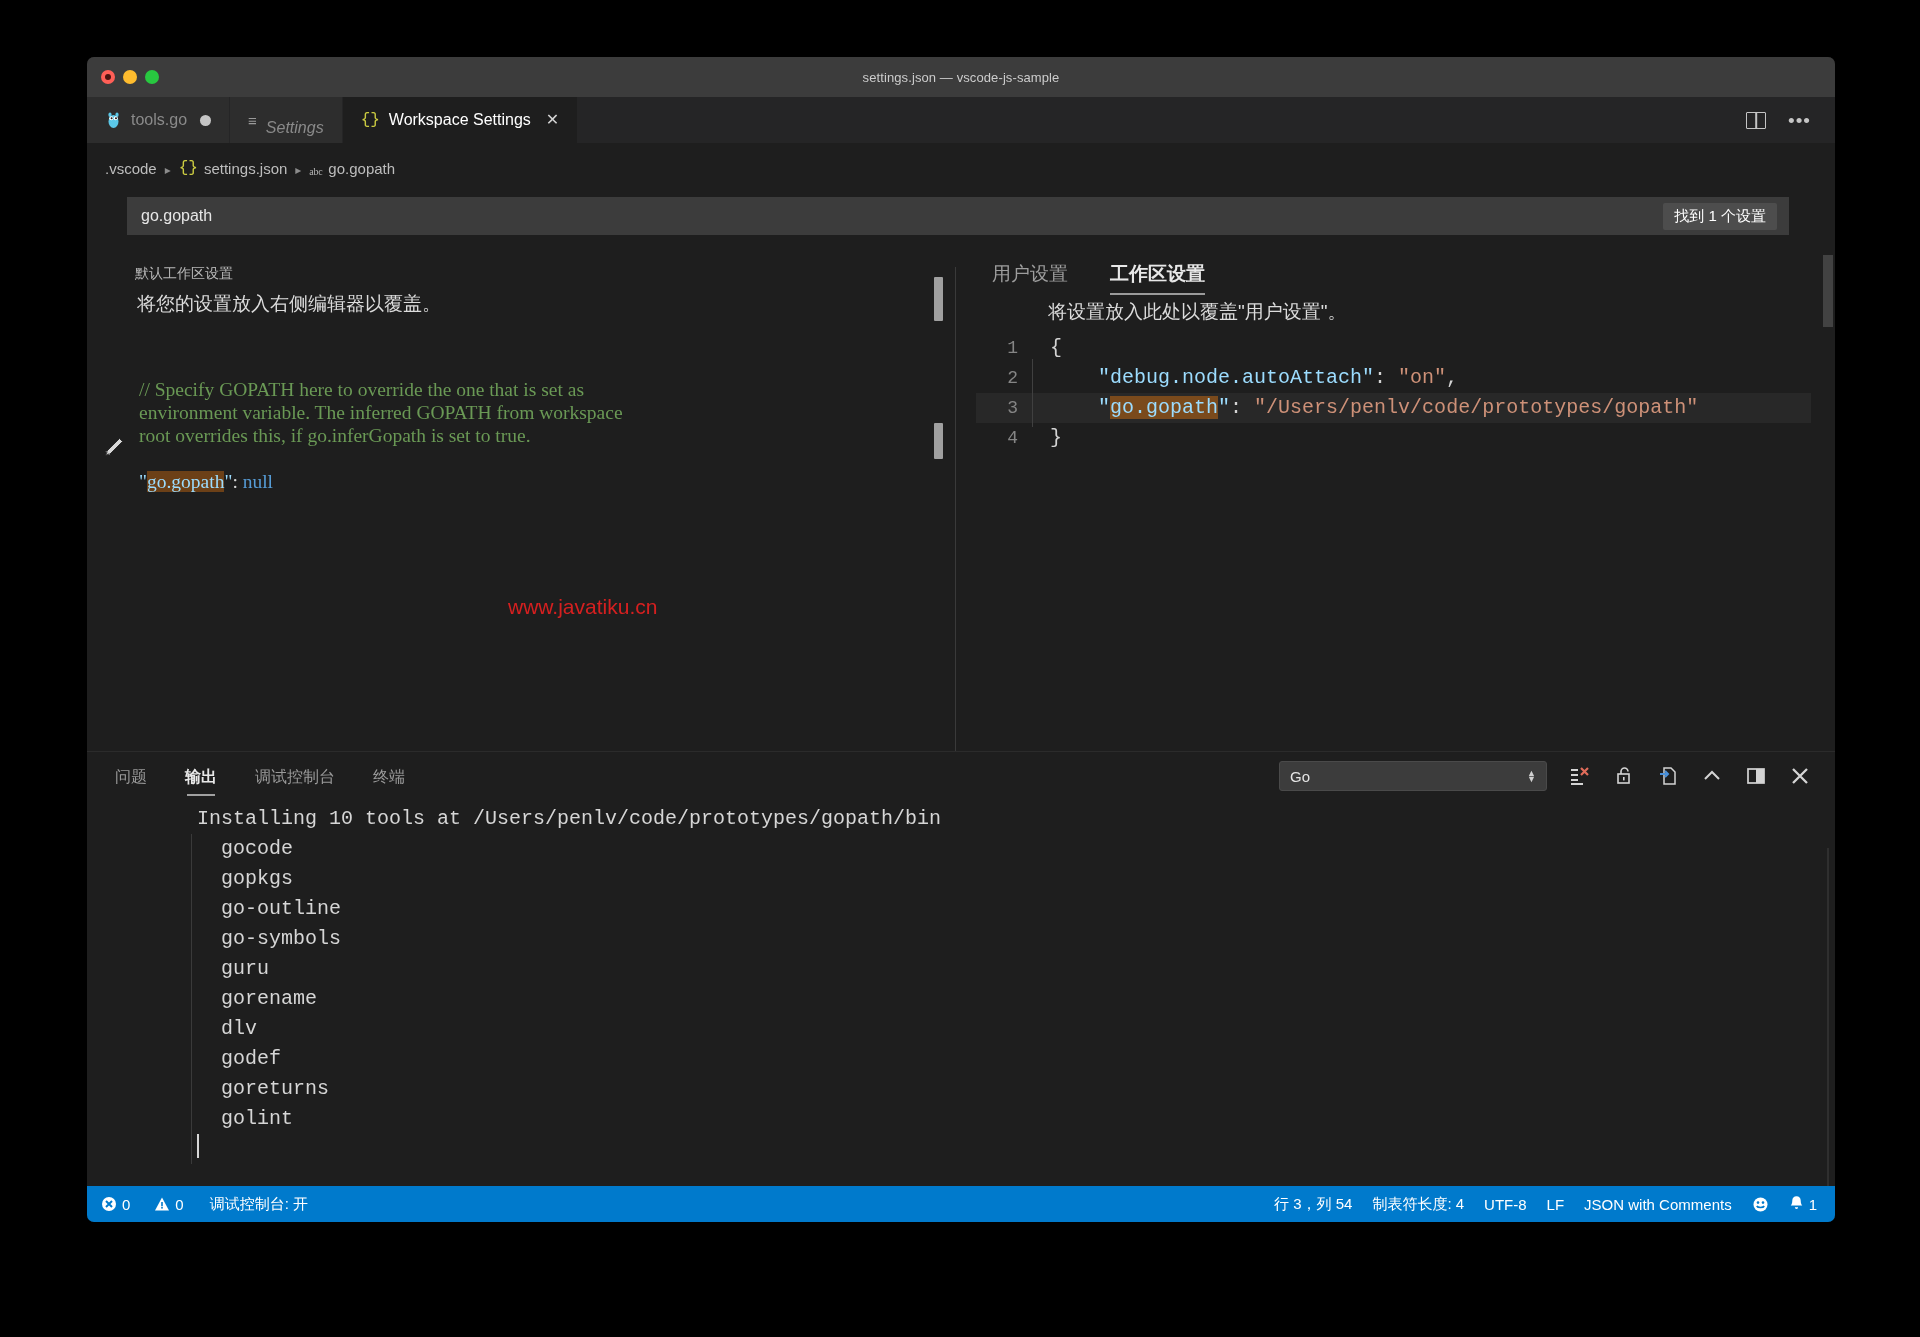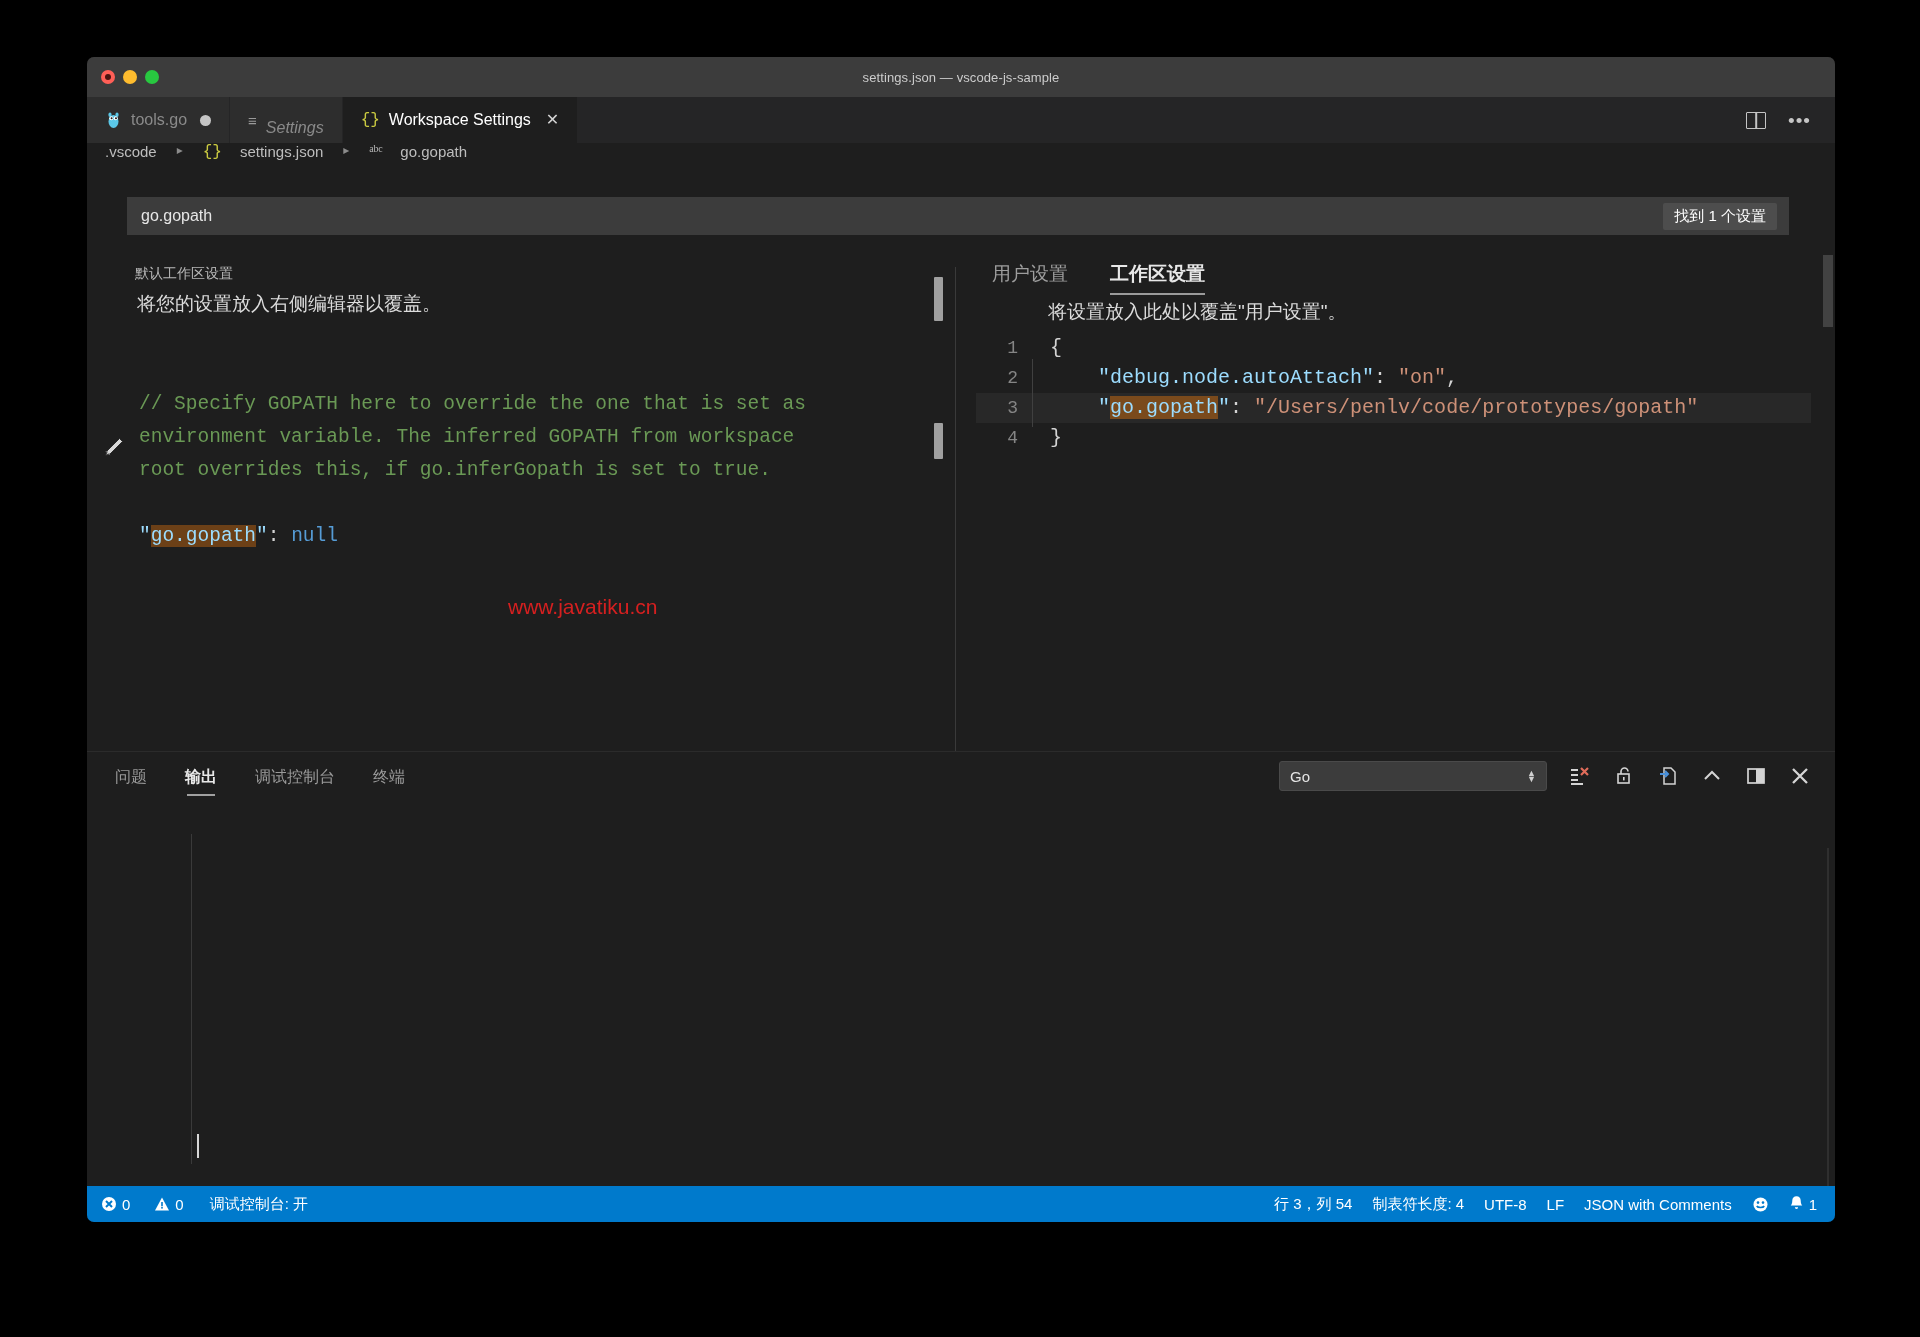--- a/index.html
+++ b/index.html
@@ -87,21 +87,21 @@
   }
   .split-icon::after {
     content: ""; position: absolute; left: 50%; top: 0; bottom: 0;
     width: 1.6px; background: #c5c5c5; transform: translateX(-50%);
   }
   .dots-icon { font-size: 19px; letter-spacing: 1px; line-height: 1; }
 
   
   #breadcrumb {
     height: 34px; background: #1e1e1e;
-    display: flex; align-items: flex-start; gap: 18px;
+    display: flex; align-items: flex-end; gap: 6px;
     padding: 0 18px;
     font-size: 15px; color: #a9a9a9;
   }
   #breadcrumb .sep { color: #8c8c8c; font-size: 12px; margin: 0 2px; }
   #breadcrumb .abc {
     font-size: 10px; color: #b5b5b5; letter-spacing: -.3px;
     font-family: "Liberation Serif", serif;
   }
   #breadcrumb .crumb-text { color: #bdbdbd; }
 
@@ -136,22 +136,22 @@
     color: #b8b8b8; font-size: 14px;
     position: absolute; left: 48px; top: 10px;
   }
   .pane-sub {
     color: #dcdcdc; font-size: 19px;
     position: absolute; left: 50px; top: 36px;
   }
 
   .code-block {
     position: absolute; left: 52px; top: 100px; right: 20px;
-    font-family: Liberation Mono, monospace;
-    font-size: 19.5px; line-height: 33px;
+    font-family: Liberation Serif, serif;
+    font-size: 19.5px; line-height: 23px;
     white-space: pre-wrap;
   }
   .c-comment { color: #6a9955; }
   .c-key { color: #9cdcfe; }
   .c-punc { color: #d4d4d4; }
   .c-null { color: #569cd6; }
   .c-string { color: #ce9178; }
   .hl { background: #6c4017; }
   .hl-strong { background: #7a4a1c; }
 
@@ -459,20 +459,31 @@
         <span class="p-icon">
           <svg width="22" height="22" viewBox="0 0 22 22">
             <path d="M4 4l14 14M18 4L4 18" stroke="#d4d4d4" stroke-width="2.3"></path>
           </svg>
         </span>
       </div>
     </div>
 
     <div id="output-area">
       <div id="output-guide"></div>
+      <div id="output-text">Installing 10 tools at /Users/penlv/code/prototypes/gopath/bin
+  gocode
+  gopkgs
+  go-outline
+  go-symbols
+  guru
+  gorename
+  dlv
+  godef
+  goreturns
+  golint</div>
       <div id="output-caret"></div>
       <div id="panel-scroll-track"></div>
     </div>
   </div>
 
   <div id="statusbar">
     <div class="sb-left">
       <span class="sb-item">
         <span class="err-icon">
           <svg width="16" height="16" viewBox="0 0 16 16">

